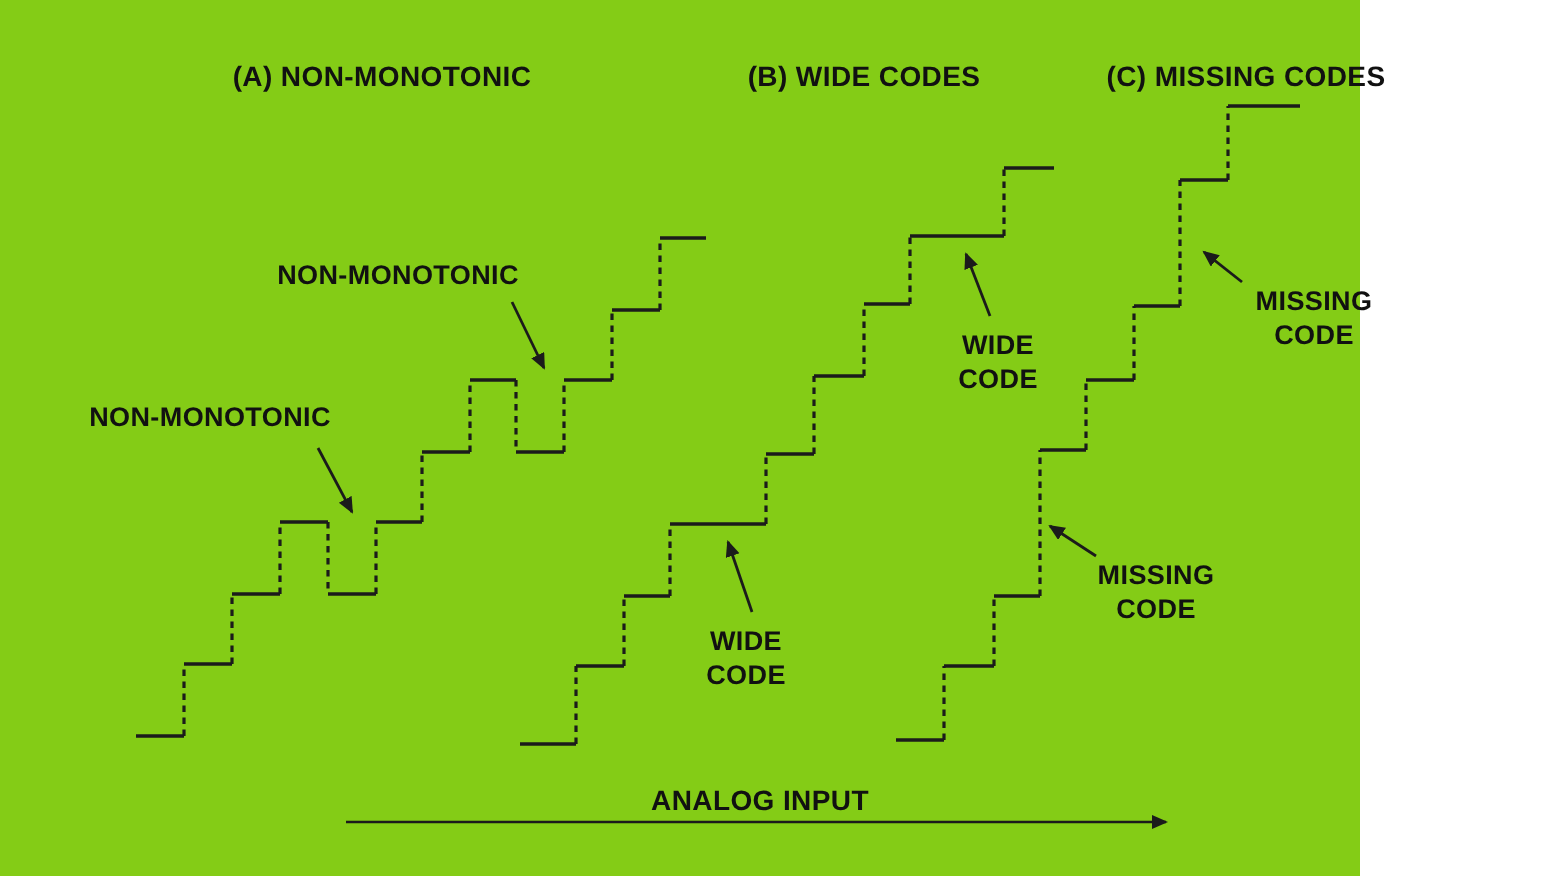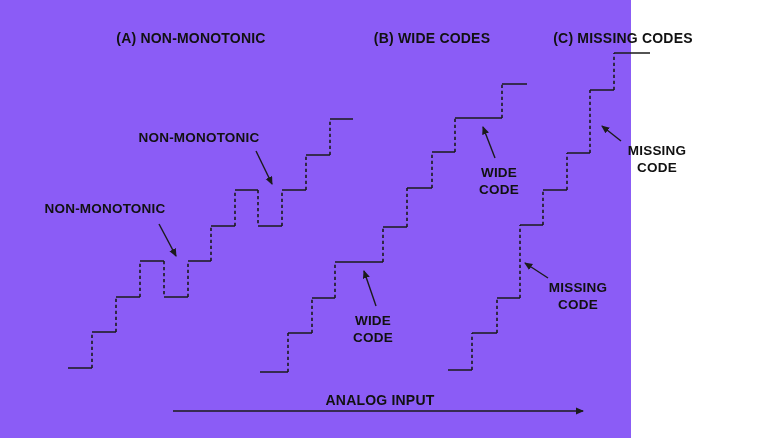--- a/index.html
+++ b/index.html
@@ -1,17 +1,17 @@
 <!DOCTYPE html>
 <html><head>
 <meta charset="utf-8">
 <style>
   html,body{margin:0;padding:0;background:#ffffff;}
   body{width:781px;height:438px;overflow:hidden;}
-  .stage{position:relative;width:631px;height:438px;background:#8b5cf6;}
+  .stage{position:relative;width:680px;height:438px;background:#84cc16;}
   svg{display:block;}
   text{
     font-family:"Liberation Sans", sans-serif;
     font-weight:bold;
     fill:#111111;
   }
   .title{font-size:14px;text-anchor:middle;letter-spacing:.2px;}
   .label{font-size:13.5px;text-anchor:middle;letter-spacing:.2px;}
   .tread{fill:none;stroke:#1b1b1b;stroke-width:1.7;}
   .riser{fill:none;stroke:#1b1b1b;stroke-width:1.6;stroke-dasharray:3.2 2.8;}

